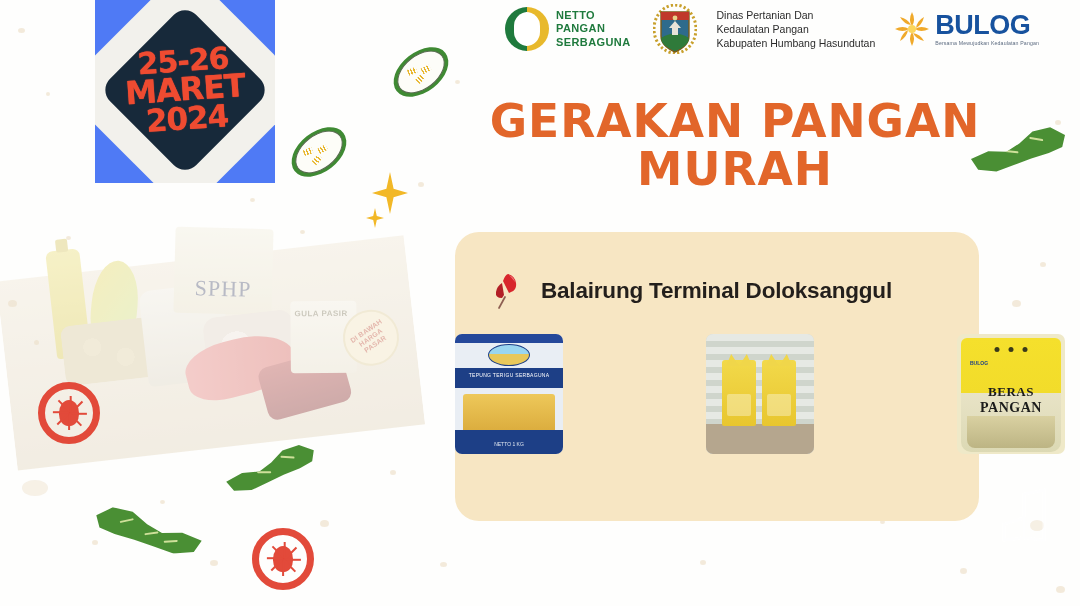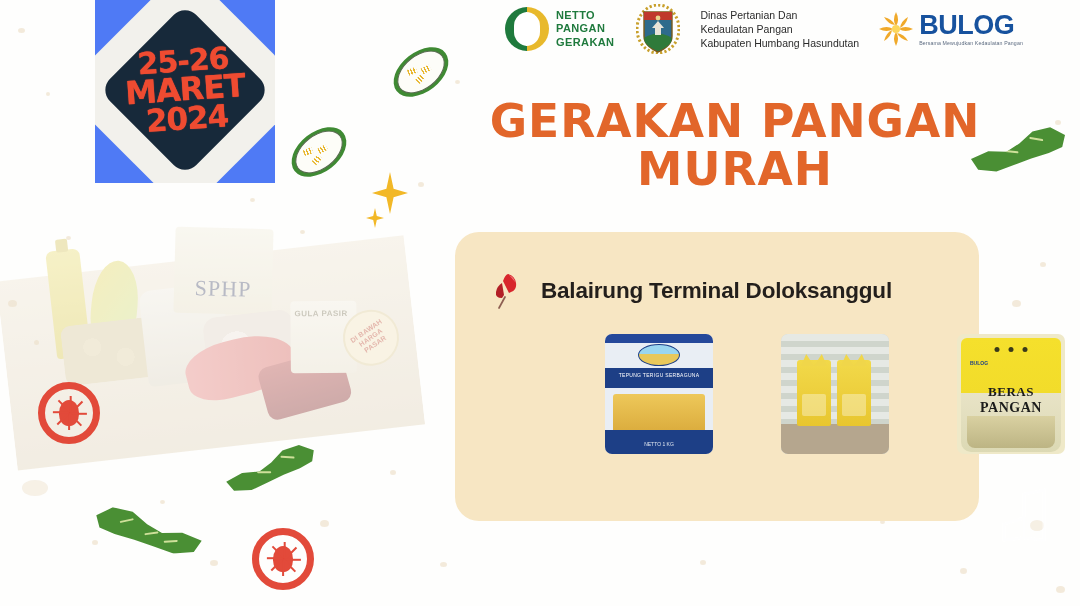--- a/index.html
+++ b/index.html
@@ -136,21 +136,21 @@
     position:absolute; left:34px; top:40px;
     display:flex; align-items:center; gap:18px;
   }
   .pin { width:34px; height:38px; position:relative; }
   .venue {
     color:#231f1c; font-weight:bold; font-size:22.5px;
     letter-spacing:-.2px; white-space:nowrap;
   }
   .products {
     position:absolute; left:0; top:102px; width:610px;
-    display:flex; justify-content:flex-end; gap:68px;
+    display:flex; justify-content:space-between; gap:68px;
   }
   .prod {
     width:108px; height:120px;
     border-radius:7px;
     overflow:hidden;
     position:relative;
     background:#fff;
   }
 
   
@@ -431,21 +431,21 @@
   <div class="logo-row">
 
     <div class="bapanas">
       <div class="bapanas-mark">
         <div class="lh"></div>
           <div class="rh"></div>
       </div>
       <div class="bapanas-text">
         <div>NETTO</div>
         <div>PANGAN</div>
-        <div>GERAKAN</div>
+        <div>SERBAGUNA</div>
       </div>
     </div>
 
     <div class="kab">
       <div class="kab-emblem">
         <svg viewBox="0 0 44 50" width="44" height="50">
           <ellipse cx="22" cy="25" rx="21" ry="24" fill="none" stroke="#c8a02c" stroke-width="3" stroke-dasharray="2.2 2.2"></ellipse>
           <path d="M8 8 h28 v24 q0 10 -14 16 q-14 -6 -14 -16 z" fill="#2e6b8c" stroke="#7a5a18" stroke-width="1.4"></path>
           <path d="M8 8 h28 v8 h-28 z" fill="#c0392b"></path>
           <path d="M8 34 q14 -9 28 0 q0 8 -14 13 q-14 -5 -14 -13z" fill="#2f7a3a"></path>

